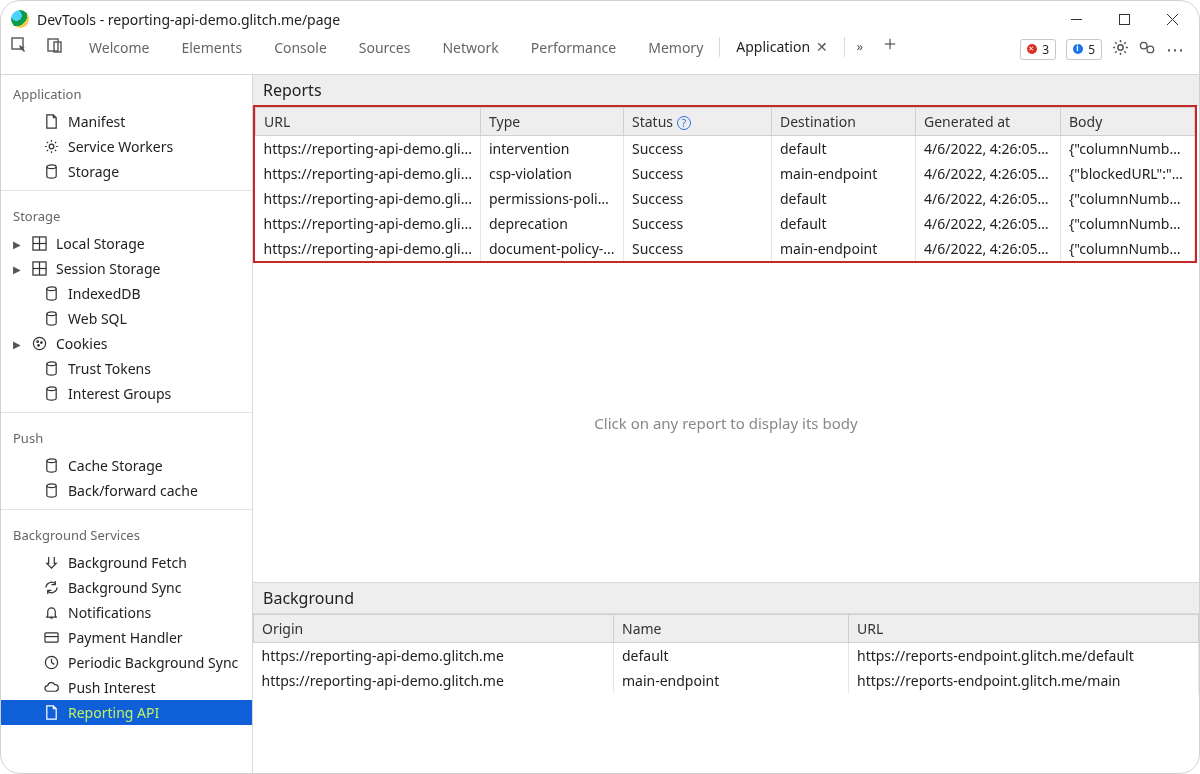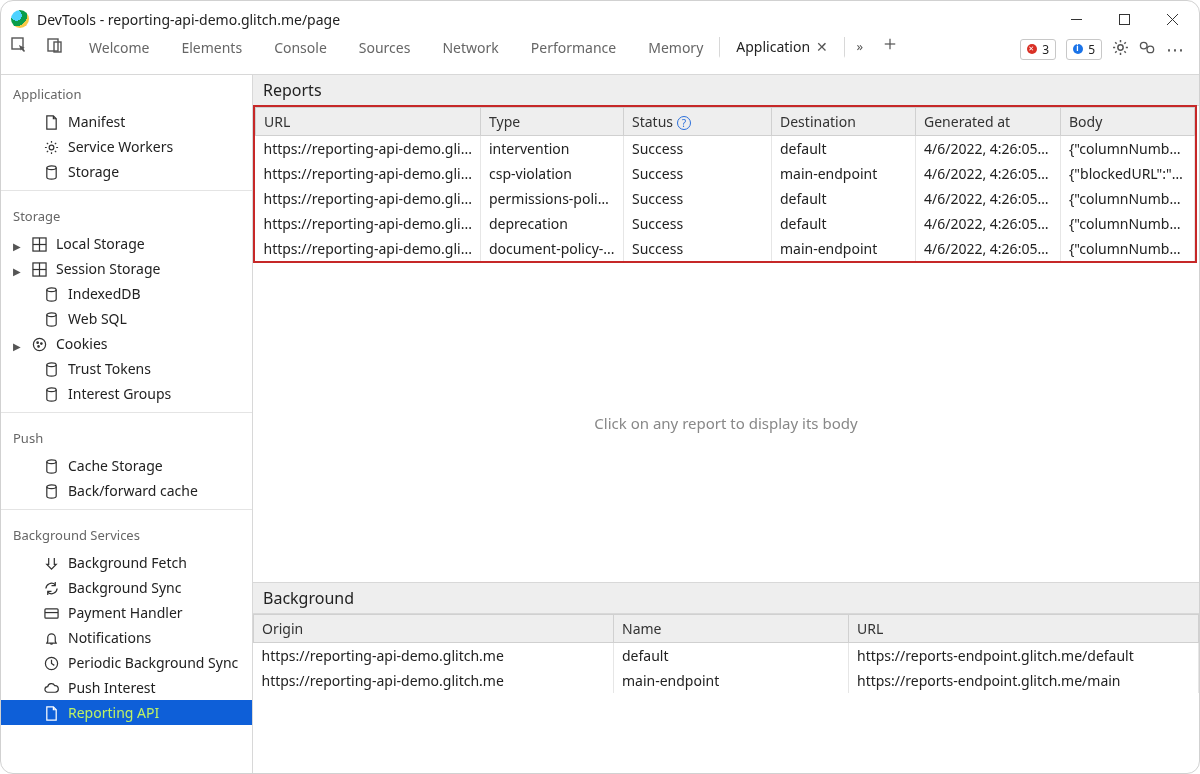--- a/index.html
+++ b/index.html
@@ -1,17 +1,17 @@
 <!DOCTYPE html>
 <html><head>
 <meta charset="utf-8">
 <style>
   * { box-sizing: border-box; margin: 0; padding: 0; }
   html, body { width: 1200px; height: 774px; font-family: "Segoe UI", system-ui, sans-serif; font-size: 13px; color: #222; background: #fff; overflow: hidden; }
-  .window { width: 1200px; height: 774px; border: 1px solid #d1d1d1; border-radius: 13px; display: flex; flex-direction: column; }
+  .window { width: 1200px; height: 774px; border: 1px solid #d1d1d1; border-radius: 20px; display: flex; flex-direction: column; }
   
   .titlebar { height: 36px; display: flex; align-items: center; padding: 0 4px 0 10px; }
   .titlebar .app-icon { width: 18px; height: 18px; border-radius: 50%; background: radial-gradient(circle at 30% 30%, #4dd2ff 0 30%, #0a9e4a 30% 60%, #f7c948 60% 80%, #e94f37 80% 100%); margin-right: 8px; }
   .titlebar .title { font-size: 14px; flex: 1; white-space: nowrap; }
   .win-controls { display: flex; gap: 2px; }
   .win-btn { width: 46px; height: 32px; display: flex; align-items: center; justify-content: center; }
   .win-btn svg { width: 11px; height: 11px; stroke: #333; stroke-width: 1; fill: none; }
   
   .toolbar { height: 38px; display: flex; align-items: flex-start; border-bottom: 1px solid #d8d8d8; }
   .tool-icon { width: 36px; display: flex; align-items: center; justify-content: center; color: #555; }
@@ -27,21 +27,21 @@
   .badge-err .dot::after{content:"✕";color:#fff;font-size:7px;position:relative;top:-6px;left:1px;}
   .badge-info .dot{background:#1a73e8;}
   .badge-info .dot::after{content:"i";color:#fff;font-size:8px;font-weight:bold;position:relative;top:-6px;left:3px;}
   .gear svg, .plus svg, .phone svg { width:17px; height:17px; stroke:#555; stroke-width:1.4; fill:none; }
   .dots { font-size: 18px; color: #555; letter-spacing: 1px; }
   
   .body { flex: 1; display: flex; min-height: 0; }
   .sidebar { width: 252px; border-right: 1px solid #d8d8d8; overflow-y: auto; padding-bottom: 8px; }
   .section-title { padding: 10px 12px 6px; color: #666; font-size: 13px; }
   .sb-list { list-style: none; }
-  .sb-item { display: flex; align-items: flex-end; gap: 8px; padding: 3px 8px 3px 12px; font-size: 14px; cursor: default; }
+  .sb-item { display: flex; align-items: center; gap: 8px; padding: 3px 8px 3px 12px; font-size: 14px; cursor: default; }
   .sb-item .arrow { width: 10px; display:inline-block; color:#555; font-size:10px; }
   .sb-item .icon { width: 17px; height: 17px; display:flex; align-items:center; justify-content:center; }
   .sb-item .icon svg { width: 15px; height: 15px; stroke:#333; stroke-width:1.3; fill:none; }
   .sb-item.indent { padding-left: 24px; }
   .sb-item.selected { background: #0e5fd8; color: #bef264; }
   .sb-item.selected .icon svg { stroke:#fff; }
   .sidebar hr { border:none; border-top:1px solid #e4e4e4; margin:6px 0; }
   
   .main { flex:1; display:flex; flex-direction:column; min-width:0; }
   .panel-title { background:#eee; border-bottom:1px solid #d8d8d8; padding:4px 10px; font-size:16px; }
@@ -310,35 +310,35 @@
                 <path d="M2 8a6 6 0 0 1 10-4M14 8a6 6 0 0 1-10 4"></path>
                 <path d="M12 1v4h-4M4 15v-4h4"></path>
               </svg>
             </span>
             <span>Background Sync</span>
           </li>
         <li class="sb-item indent">
             <span class="arrow"></span>
             <span class="icon">
               <svg viewBox="0 0 16 16">
+                <path d="M4 11V7a4 4 0 0 1 8 0v4l1 2H3z"></path>
+                <path d="M7 13a1 1 0 0 0 2 0"></path>
+              </svg>
+            </span>
+            <span>Notifications</span>
+          </li>
+        <li class="sb-item indent">
+            <span class="arrow"></span>
+            <span class="icon">
+              <svg viewBox="0 0 16 16">
                 <rect x="1" y="3" width="14" height="10" rx="1"></rect>
                 <line x1="1" y1="7" x2="15" y2="7"></line>
               </svg>
             </span>
             <span>Payment Handler</span>
-          </li>
-        <li class="sb-item indent">
-            <span class="arrow"></span>
-            <span class="icon">
-              <svg viewBox="0 0 16 16">
-                <path d="M4 11V7a4 4 0 0 1 8 0v4l1 2H3z"></path>
-                <path d="M7 13a1 1 0 0 0 2 0"></path>
-              </svg>
-            </span>
-            <span>Notifications</span>
           </li>
         <li class="sb-item indent">
             <span class="arrow"></span>
             <span class="icon">
               <svg viewBox="0 0 16 16">
                 <circle cx="8" cy="8" r="6.5"></circle>
                 <path d="M8 4v4l3 2"></path>
               </svg>
             </span>
             <span>Periodic Background Sync</span>

